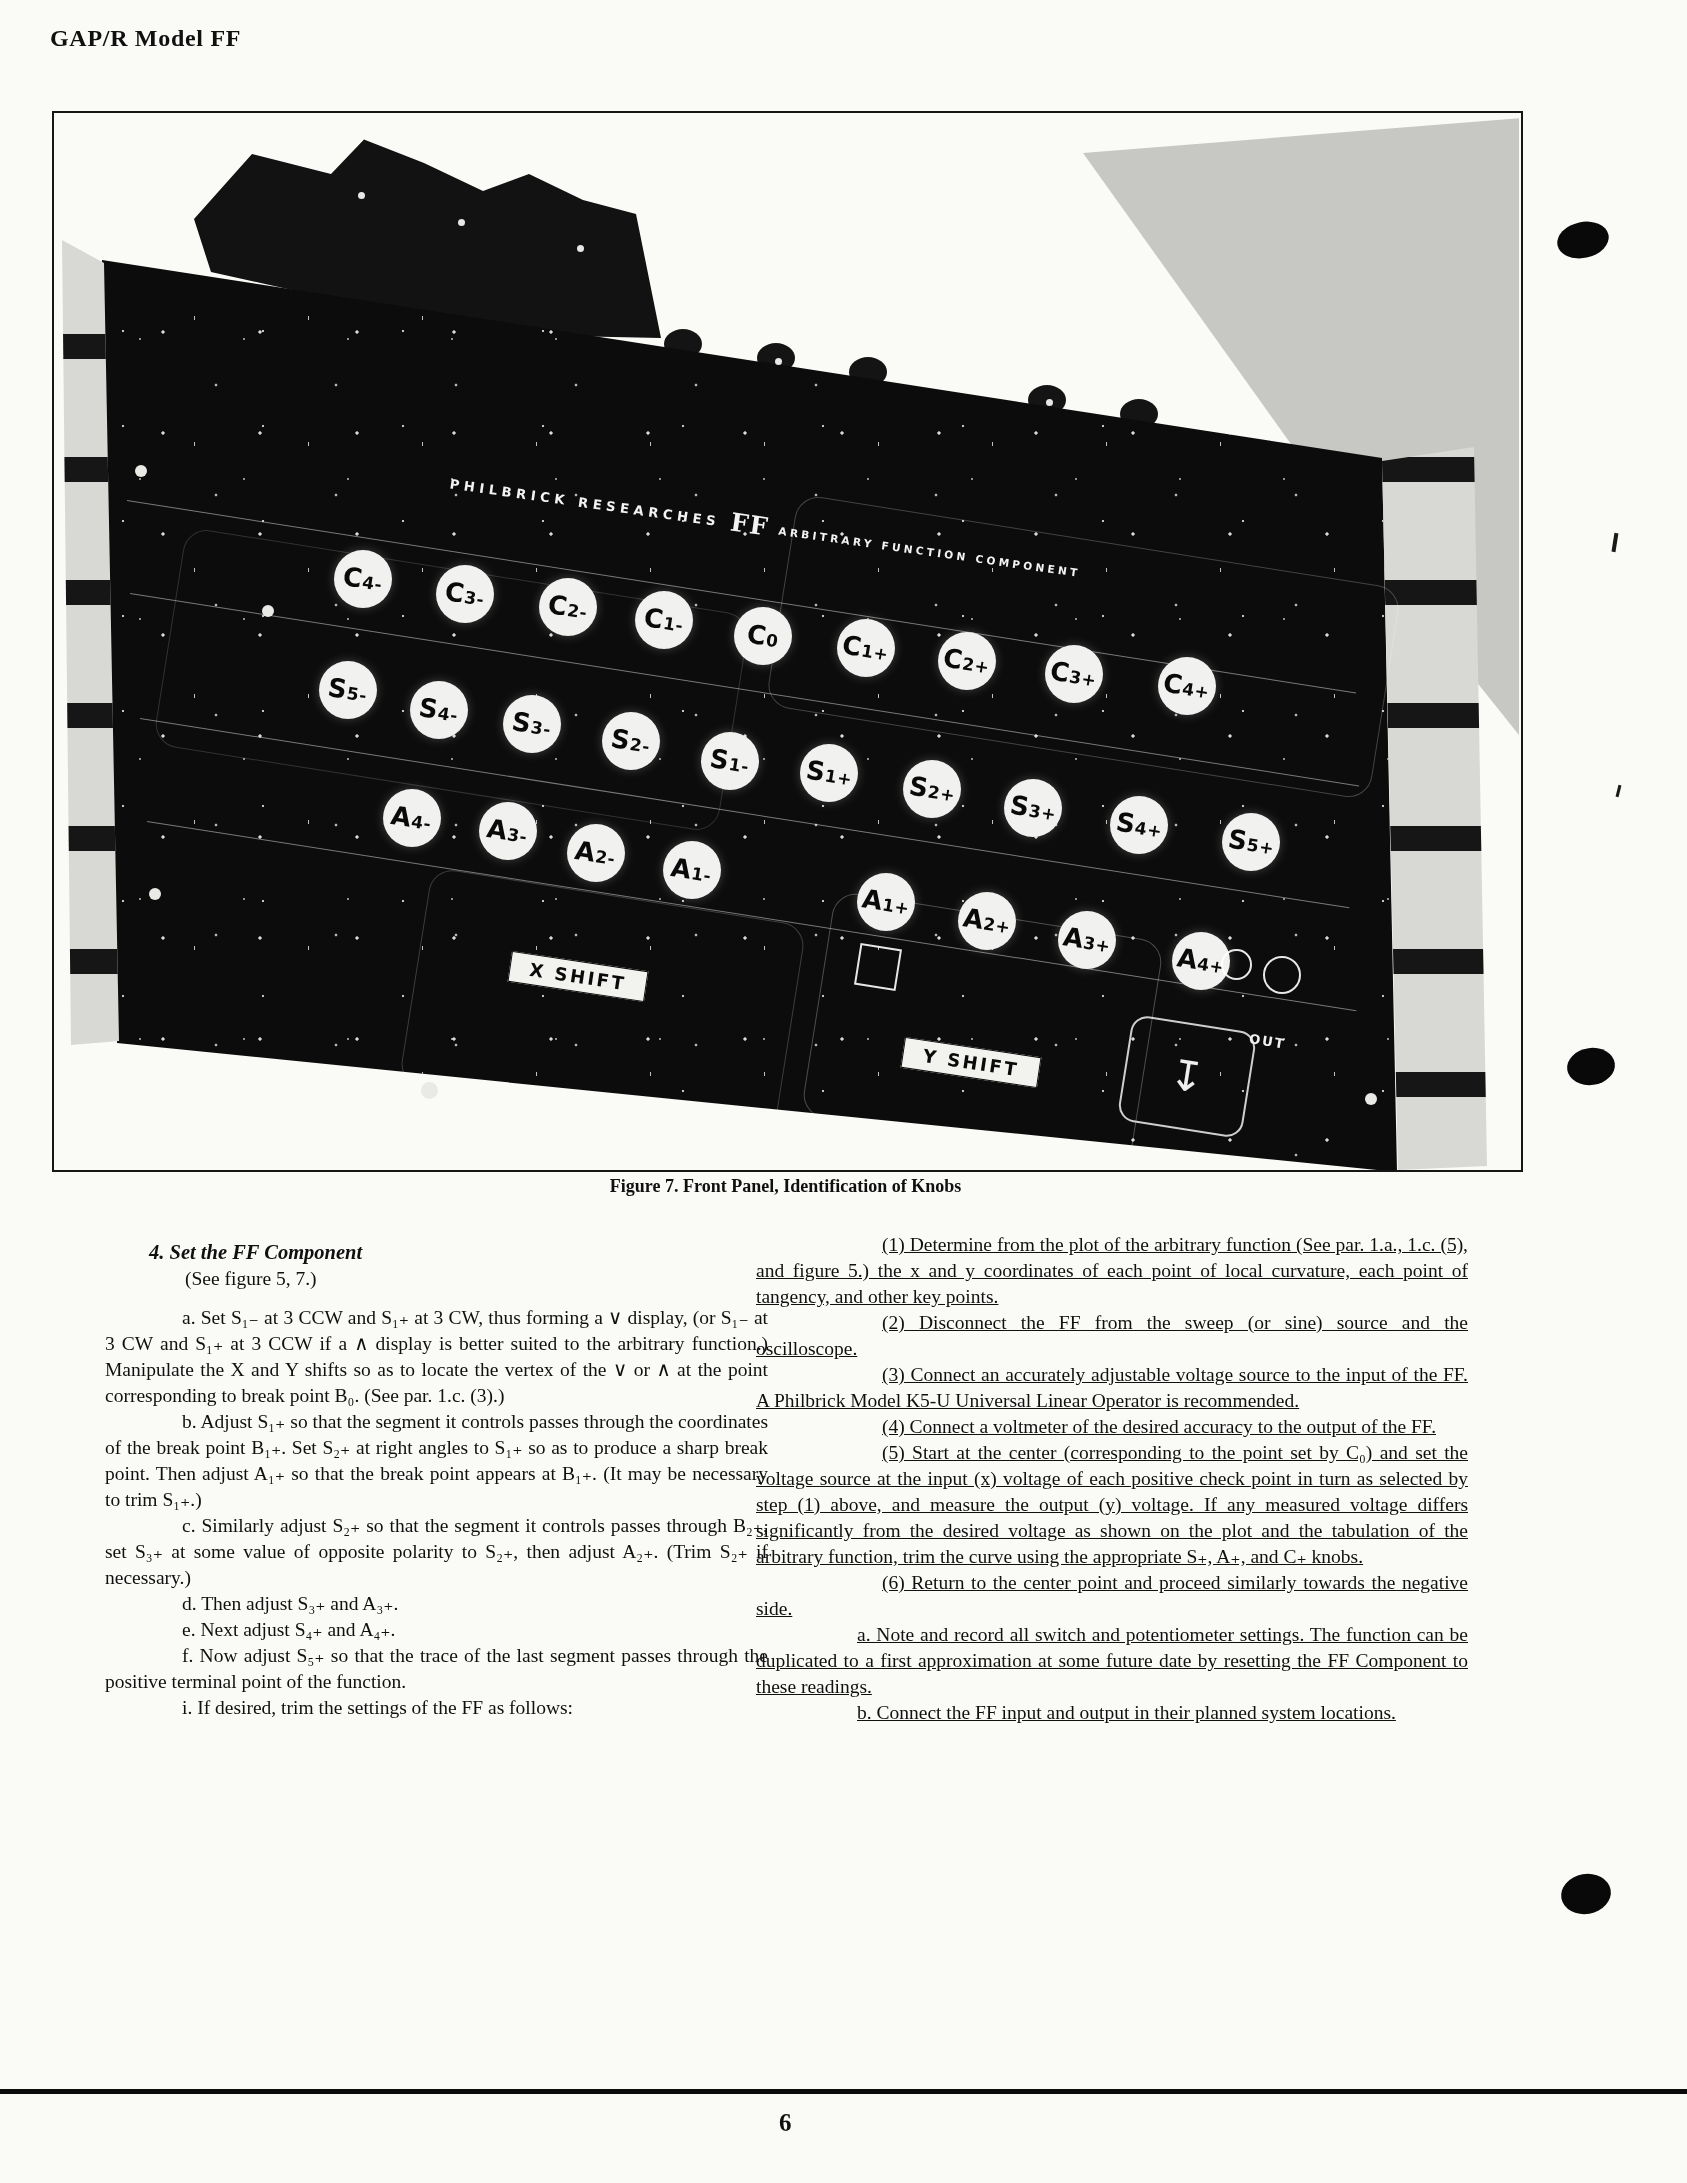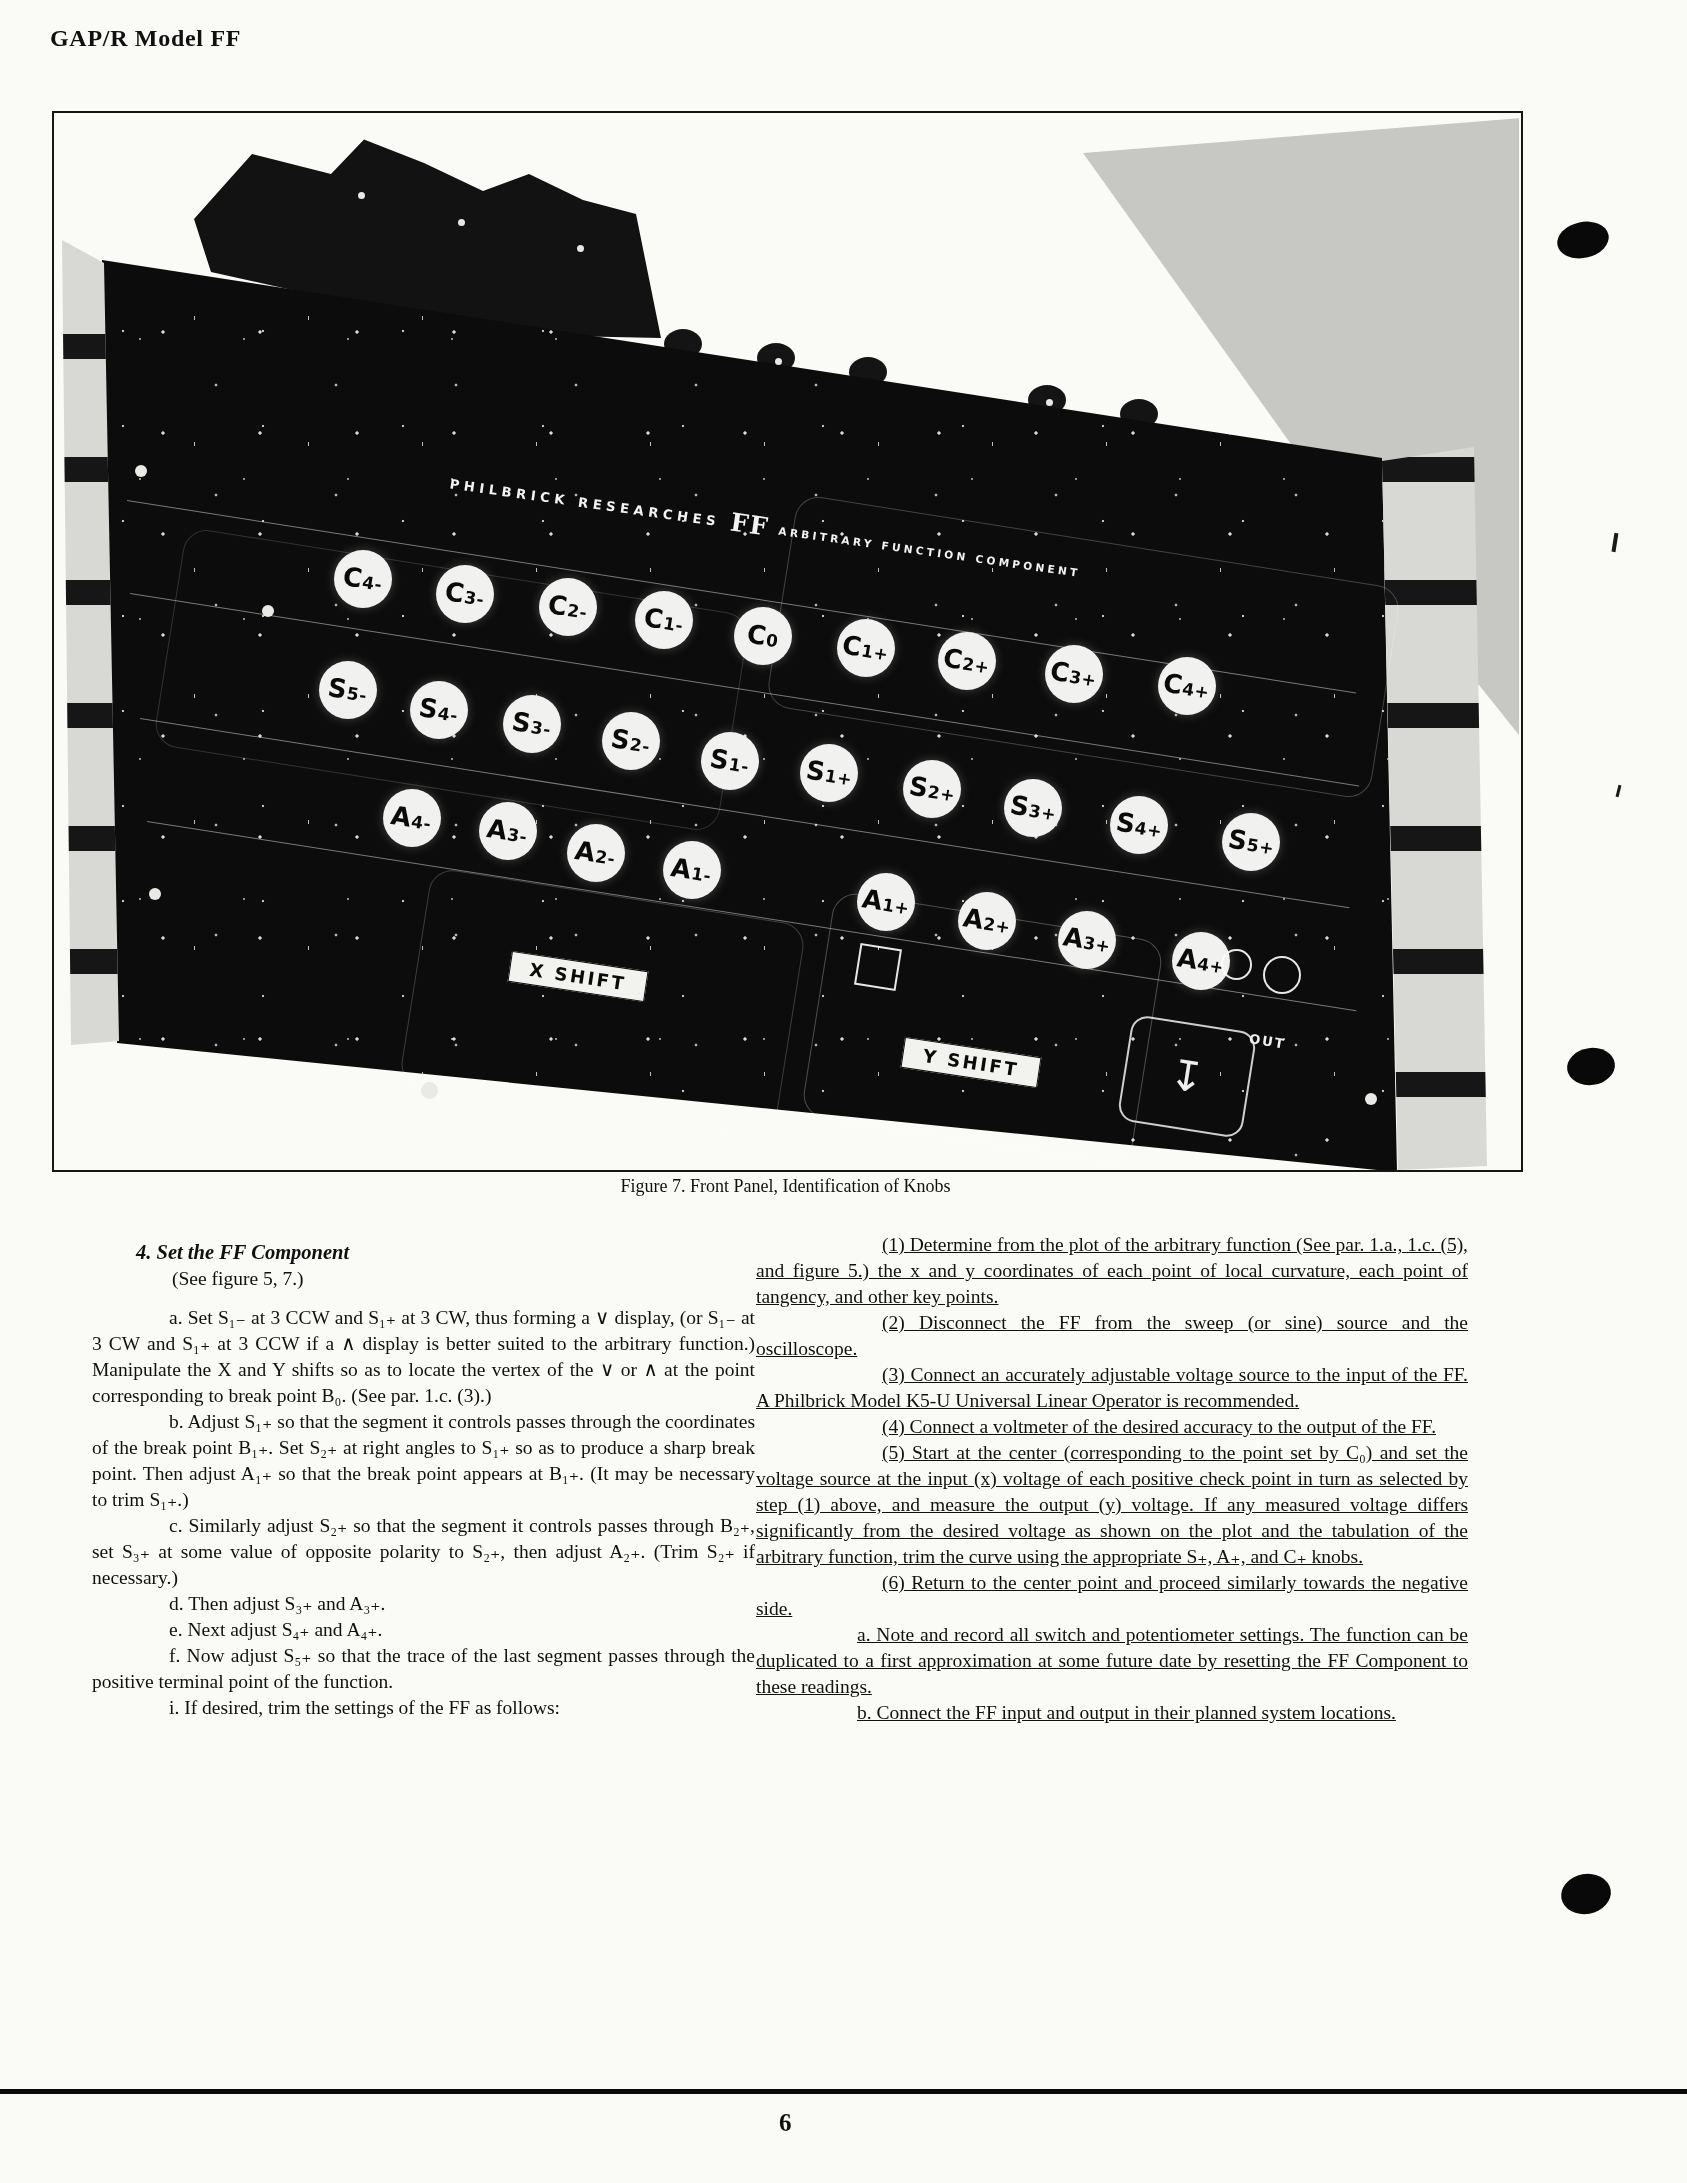--- a/index.html
+++ b/index.html
@@ -57,21 +57,21 @@
   .outline{position:absolute;border:1.3px solid rgba(255,255,255,.45);border-radius:24px;transform:rotate(9deg);}
   .sqswitch{position:absolute;width:38px;height:38px;border:2px solid rgba(255,255,255,.9);transform:rotate(9deg);}
   .jack{position:absolute;border:2px solid rgba(255,255,255,.9);border-radius:50%;}
   .screw{position:absolute;width:12px;height:12px;border-radius:50%;background:#e9e9e6;}
   .gbox{position:absolute;width:122px;height:103px;border:2px solid rgba(255,255,255,.8);border-radius:17px;
         transform:rotate(9deg);display:flex;align-items:center;justify-content:center;
         color:#eee;font:400 42px "DejaVu Sans",sans-serif;}
   .outtxt{position:absolute;color:#f0f0f0;font:700 13.2px "DejaVu Sans",sans-serif;letter-spacing:2px;transform:rotate(9deg);}
 
   .caption{position:absolute;left:52px;top:1176px;width:1467px;text-align:center;
-           font-size:18px;font-weight:400;}
+           font-size:18px;font-weight:700;}
 
   .col{position:absolute;top:1232px;font-size:19.5px;line-height:26px;}
   .col p{margin:0;text-align:justify;}
   .col .ind{text-indent:77px;}
   .col .num{text-indent:126px;}
   .col .sub{text-indent:101px;}
   .col h4{font-size:20.5px;font-style:italic;font-weight:600;margin:6.6px 0 0 44px;}
   .col .subhead{margin:1.3px 0 13.2px 80px;font-size:19.5px;}
   .col h4.h5{margin:20px 0 14.6px 78px;}
 
@@ -226,21 +226,21 @@
       <div class="screw" style="left:208px;top:492px;"></div>
       <div class="screw" style="left:81px;top:352px;"></div>
       <div class="screw" style="left:95px;top:775px;"></div>
       <div class="screw" style="left:367px;top:969px;width:17px;height:17px;"></div>
       <div class="screw" style="left:1311px;top:980px;"></div>
     </div>
   </div>
 
   <div class="caption">Figure 7. Front Panel, Identification of Knobs</div>
 
-  <div class="col" style="left:92px;width:663px;">
+  <div class="col" style="left:105px;width:663px;">
     <h4>4. Set the FF Component</h4>
     <div class="subhead">(See figure 5, 7.)</div>
     <p class="ind">a. Set S₁₋ at 3 CCW and S₁₊ at 3 CW, thus forming a ∨ display, (or S₁₋ at 3 CW and S₁₊ at 3 CCW if a ∧ display is better suited to the arbitrary function.) Manipulate the X and Y shifts so as to locate the vertex of the ∨ or ∧ at the point corresponding to break point B₀. (See par. 1.c. (3).)</p>
     <p class="ind">b. Adjust S₁₊ so that the segment it controls passes through the coordinates of the break point B₁₊. Set S₂₊ at right angles to S₁₊ so as to produce a sharp break point. Then adjust A₁₊ so that the break point appears at B₁₊. (It may be necessary to trim S₁₊.)</p>
     <p class="ind">c. Similarly adjust S₂₊ so that the segment it controls passes through B₂₊, set S₃₊ at some value of opposite polarity to S₂₊, then adjust A₂₊. (Trim S₂₊ if necessary.)</p>
     <p class="ind">d. Then adjust S₃₊ and A₃₊.</p>
     <p class="ind">e. Next adjust S₄₊ and A₄₊.</p>
     <p class="ind">f. Now adjust S₅₊ so that the trace of the last segment passes through the positive terminal point of the function.</p>
     <p class="ind">i. If desired, trim the settings of the FF as follows:</p>
   </div>

